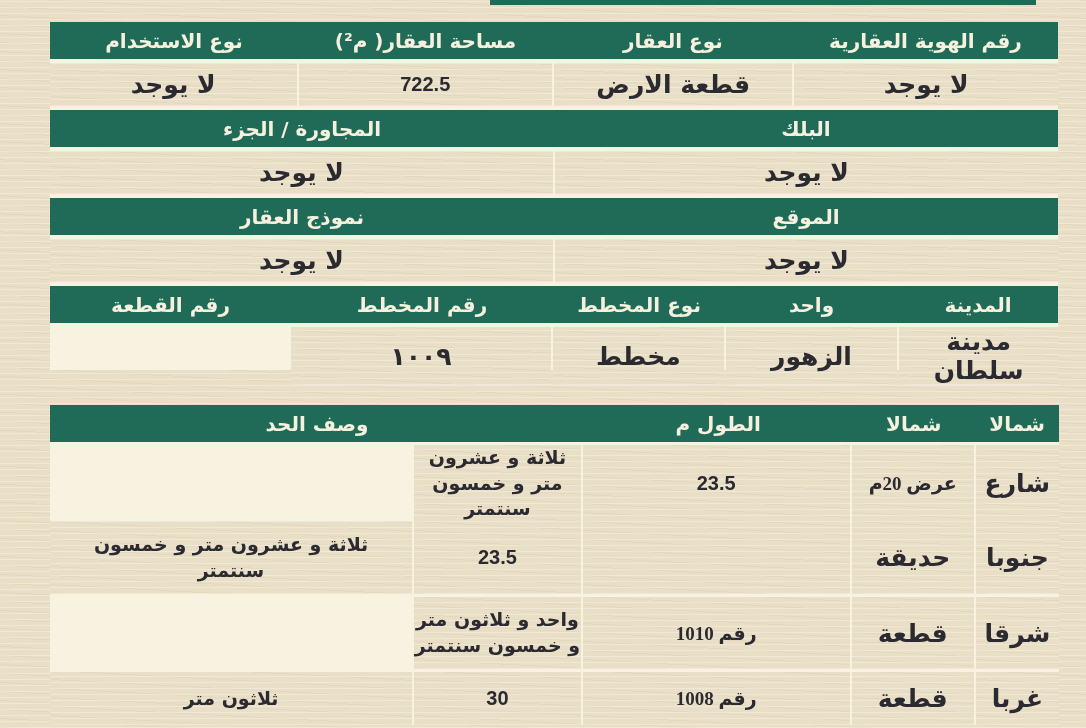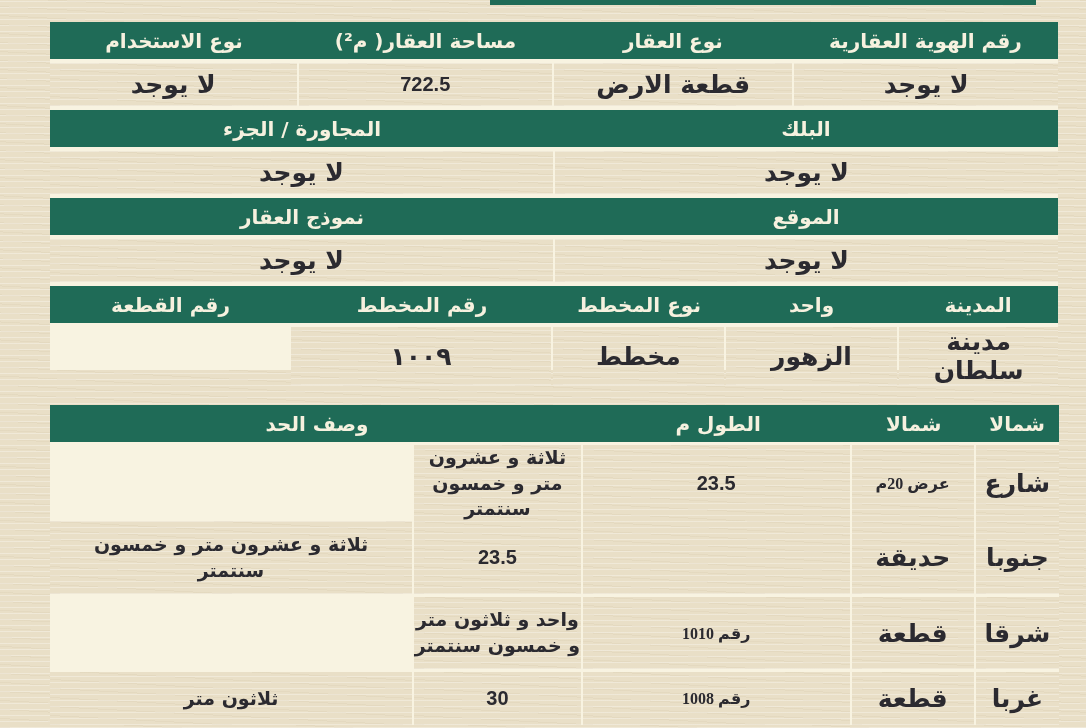--- a/index.html
+++ b/index.html
@@ -36,21 +36,21 @@
   .cols-br{ grid-template-columns:84fr 123fr 269fr 168fr 365fr; }
 
   #table1 .row { height:43px; }
   #table2 .row.r1, #table2 .row.r2 { height:73px; }
   #table2 .row.r3 { height:72px; }
   #table2 .row.r4 { height:53px; }
 
   .h-label { color:#f6f1df; font-weight:bold; font-size:20px; text-align:center; }
   .v-text  { color:#2b2a30; font-weight:bold; font-size:25px; }
   .v-num   { color:#2b2a30; font-weight:bold; font-size:20px; font-family:Liberation Sans, sans-serif; }
-  .v-mixed { color:#2b2a30; font-weight:bold; font-size:16px; font-family:"Liberation Serif","DejaVu Sans",serif; }
+  .v-mixed { color:#2b2a30; font-weight:bold; font-size:19px; font-family:"Liberation Serif","DejaVu Sans",serif; }
   .words   { color:#2b2a30; font-weight:bold; font-size:19px; line-height:1.35; max-width:300px; }
 </style>
 </head>
 <body>
 
 <div class="sliver"></div>
 
 <div id="table1" class="tbl">
 
   <div class="hdr cols-a">

